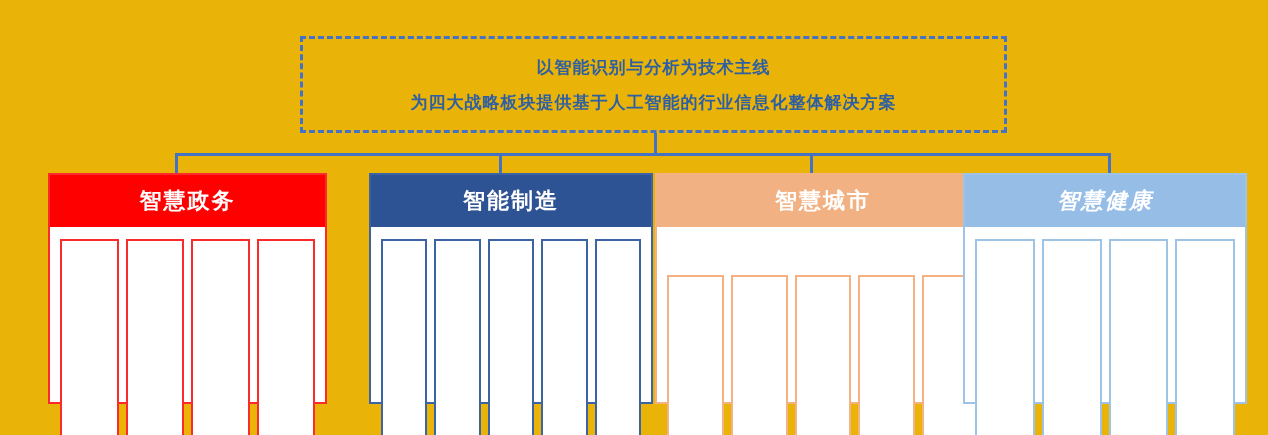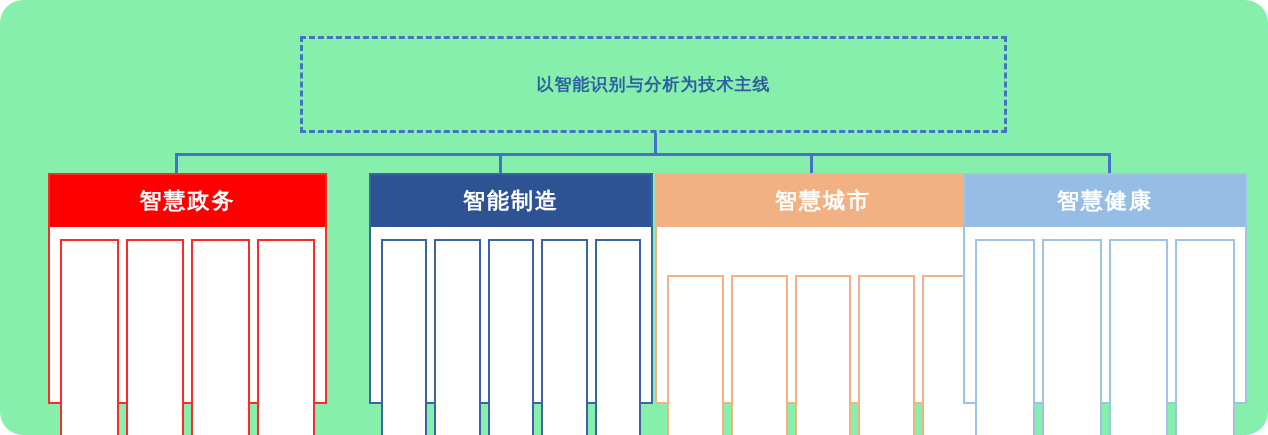--- a/index.html
+++ b/index.html
@@ -7,23 +7,22 @@
     padding: 0;
     background: #ffffff;
   }
   body {
     font-family: "Liberation Sans", "DejaVu Sans", sans-serif;
   }
   #canvas {
     position: relative;
     width: 1268px;
     height: 435px;
-    background: #86efac;
+    background: #eab308;
     overflow: hidden;
-    border-radius: 23px;
   }
 
   
   .headline-box {
     position: absolute;
     left: 300px;
     top: 36px;
     width: 707px;
     height: 97px;
     border: 3px dashed #4472c4;
@@ -144,30 +143,31 @@
   #pillar-2 .pillar-head { background: #2e5394; }
   #pillar-2 .sub-item { border-color: #3c64a5; color: #3c64a5; }
 
   
   #pillar-3 { left: 655px; width: 336px; border-color: #f4b183; gap: 36px; }
   #pillar-3 .pillar-head { background: #f2b183; }
   #pillar-3 .sub-item { border-color: #f4b183; color: #f0a675; }
 
   
   #pillar-4 { left: 963px; width: 284px; border-color: #9dc3e6; }
-  #pillar-4 .pillar-head { background: #95bde6; }
+  #pillar-4 .pillar-head { background: #95bde6; font-style: italic; }
   #pillar-4 .sub-item { border-color: #9dc3e6; color: #8db9e2; }
 </style>
 </head>
 <body>
 
 <div id="canvas">
 
   <div class="headline-box">
     <div class="headline-line l1">以智能识别与分析为技术主线</div>
+    <div class="headline-line l2">为四大战略板块提供基于人工智能的行业信息化整体解决方案</div>
   </div>
 
   <div class="conn conn-stem"></div>
   <div class="conn conn-bus"></div>
   <div class="conn conn-drop d1"></div>
   <div class="conn conn-drop d2"></div>
   <div class="conn conn-drop d3"></div>
   <div class="conn conn-drop d4"></div>
 
   <div class="pillar" id="pillar-1">

